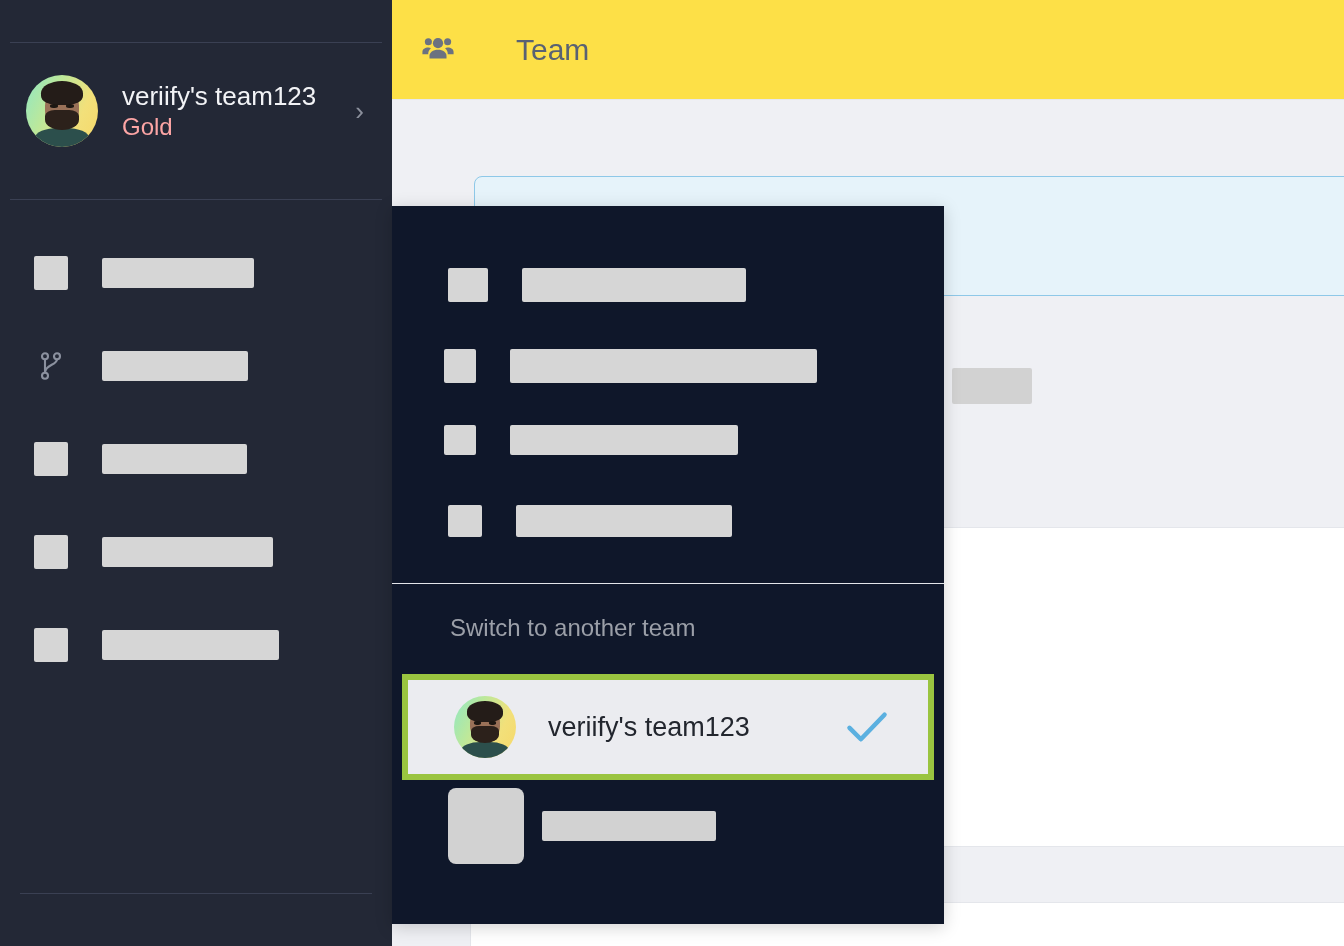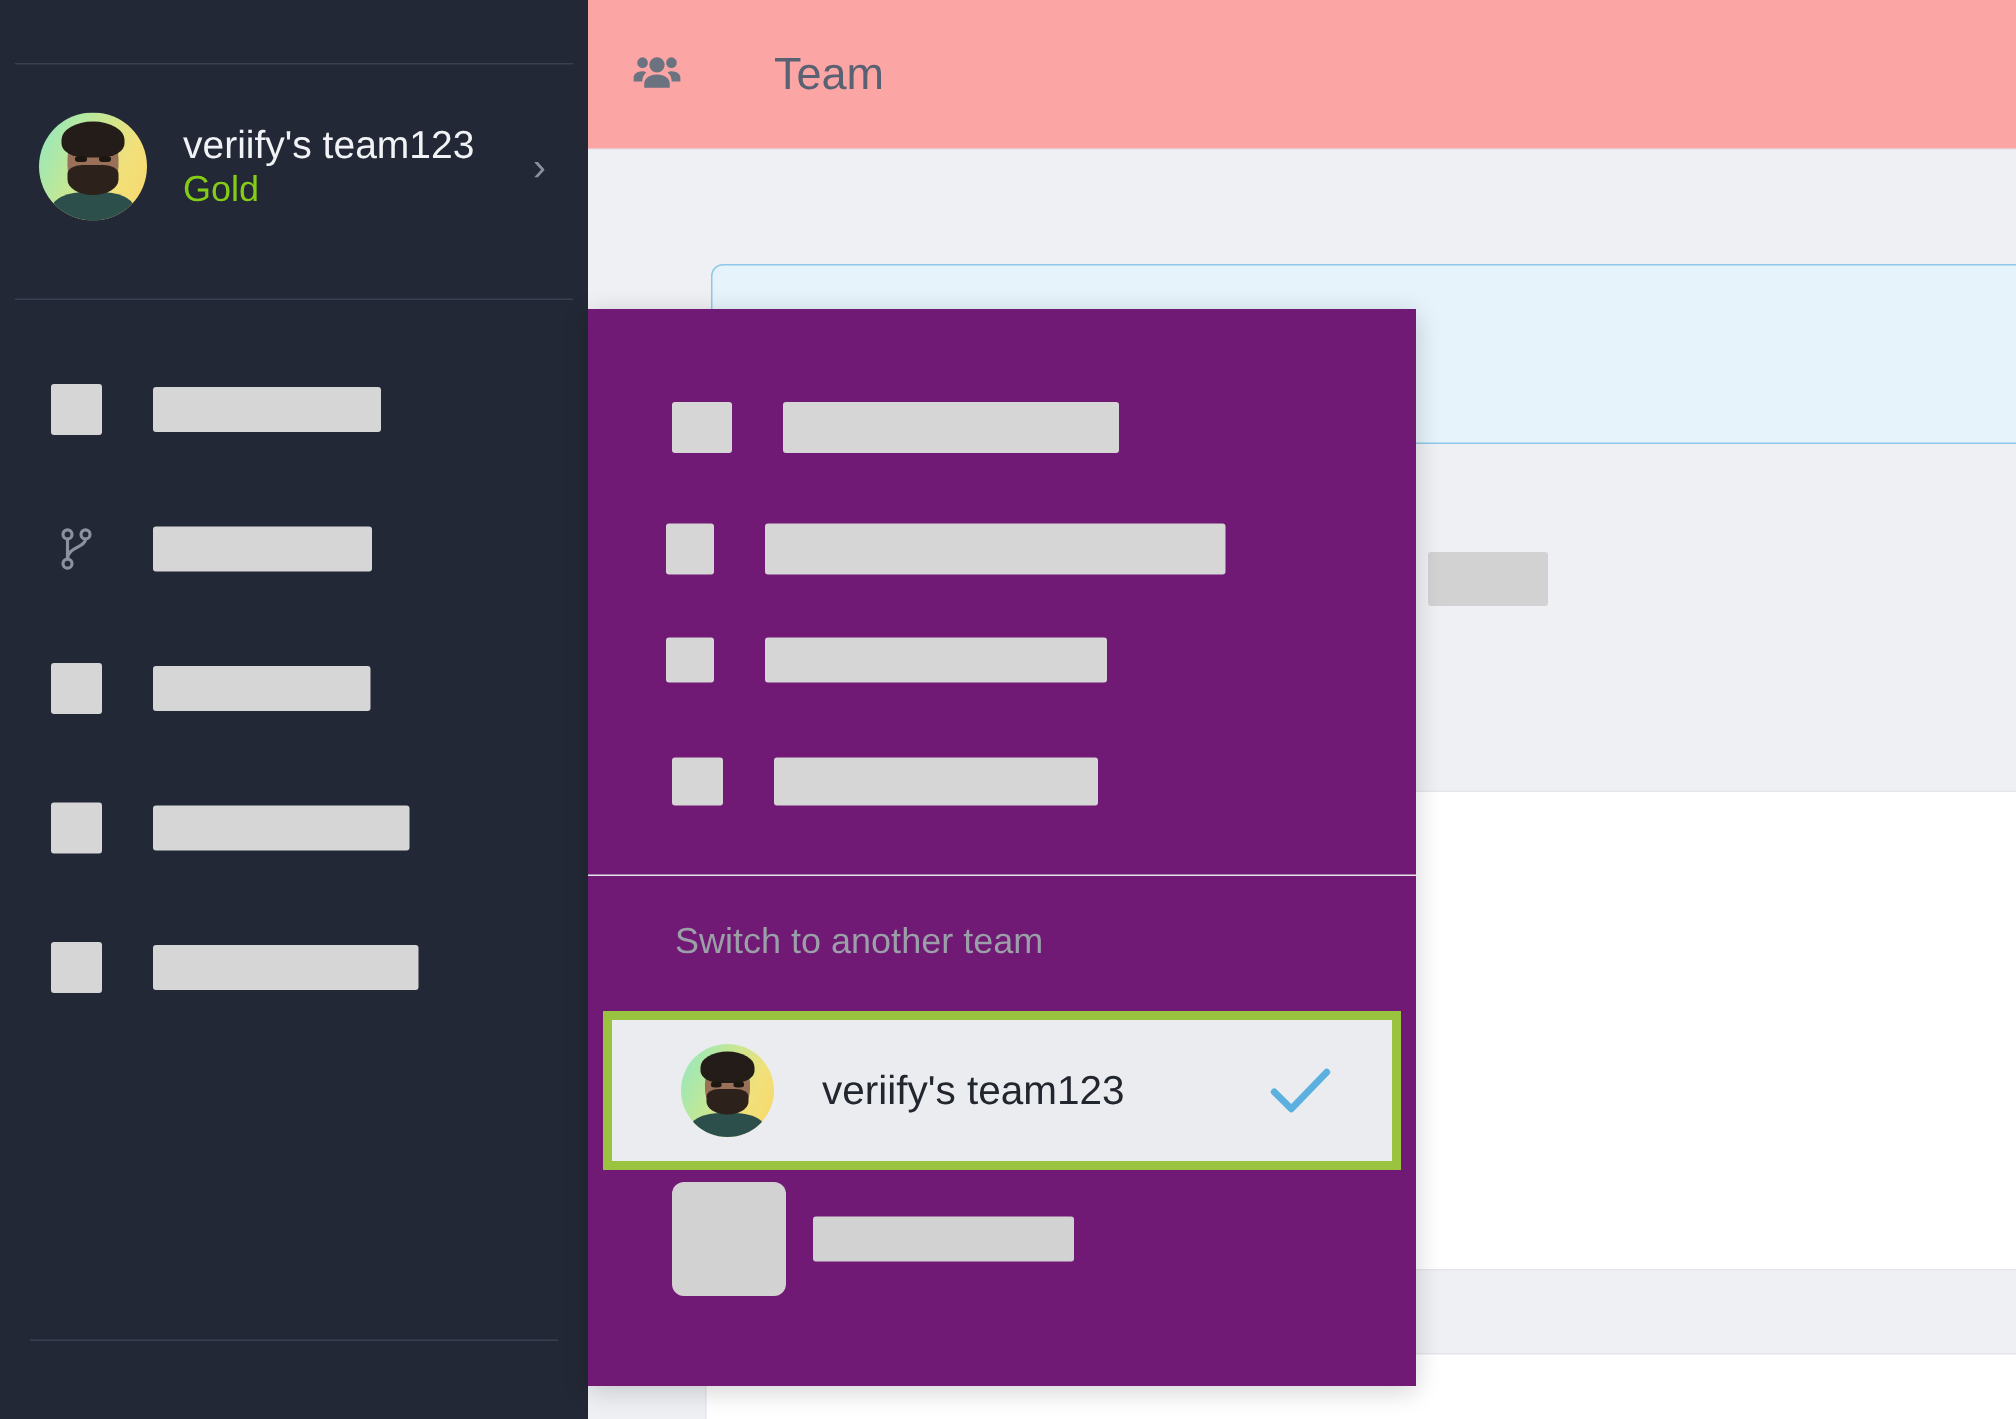--- a/index.html
+++ b/index.html
@@ -51,21 +51,21 @@
     display: flex; align-items: center;
     padding: 0 10px 0 26px; height: 92px;
     margin-top: 22px; cursor: pointer;
   }
   .avatar-lg {
     width: 72px; height: 72px; border-radius: 50%;
     flex: 0 0 72px; overflow: hidden; position: relative;
   }
   .team-names { margin-left: 24px; flex: 1 1 auto; }
   .team-name { color: #f2f3f6; font-size: 26px; line-height: 1.25; }
-  .team-plan { color: #84cc16; font-size: 24px; line-height: 1.25; }
+  .team-plan { color: #fca5a5; font-size: 24px; line-height: 1.25; }
   .chev { color: #8b909c; font-size: 26px; margin-right: 18px; }
 
   .nav { margin-top: 50px; }
   .nav-item {
     display: flex; align-items: center;
     height: 46px; padding-left: 34px;
     margin-bottom: 47px; cursor: pointer;
   }
   .nav-icon-box {
     width: 34px; height: 34px; background: #d6d6d6; border-radius: 2px;
@@ -76,21 +76,21 @@
     height: 30px; background: #d6d6d6; border-radius: 2px; margin-left: 34px;
   }
 
   
   .main {
     position: absolute; left: 392px; top: 0;
     width: 952px; height: 946px;
     background: #eff0f4;
   }
   .topbar {
-    height: 100px; background: #fca5a5;
+    height: 100px; background: #fde047;
     display: flex; align-items: center; padding-left: 26px;
     border-bottom: 1px solid #e6e8ed;
   }
   .topbar-icon { width: 40px; height: 40px; display:flex; align-items:center; justify-content:center;}
   .topbar-title {
     margin-left: 58px; font-size: 30px; color: #596273; font-weight: normal;
   }
 
   .banner {
     position: absolute; left: 82px; top: 176px;
@@ -110,21 +110,21 @@
   .bg-card-c {
     position: absolute; left: 78px; top: 902px;
     width: 1010px; height: 120px;
     background: #ffffff; border: 1px solid #e4e6eb; border-radius: 8px;
   }
 
   
   .dropdown {
     position: absolute; left: 392px; top: 206px;
     width: 552px; height: 718px;
-    background: #701a75;
+    background: #0f172a;
     box-shadow: 0 3px 16px rgba(0,0,0,0.18);
     z-index: 50;
   }
   .dd-top { padding-top: 52px; }
   .dd-row {
     display: flex; align-items: center; padding-left: 56px;
   }
   .dd-row .sq { background: #d6d6d6; border-radius: 2px; flex: 0 0 auto; }
   .dd-row .bar { background: #d6d6d6; border-radius: 2px; }
 

